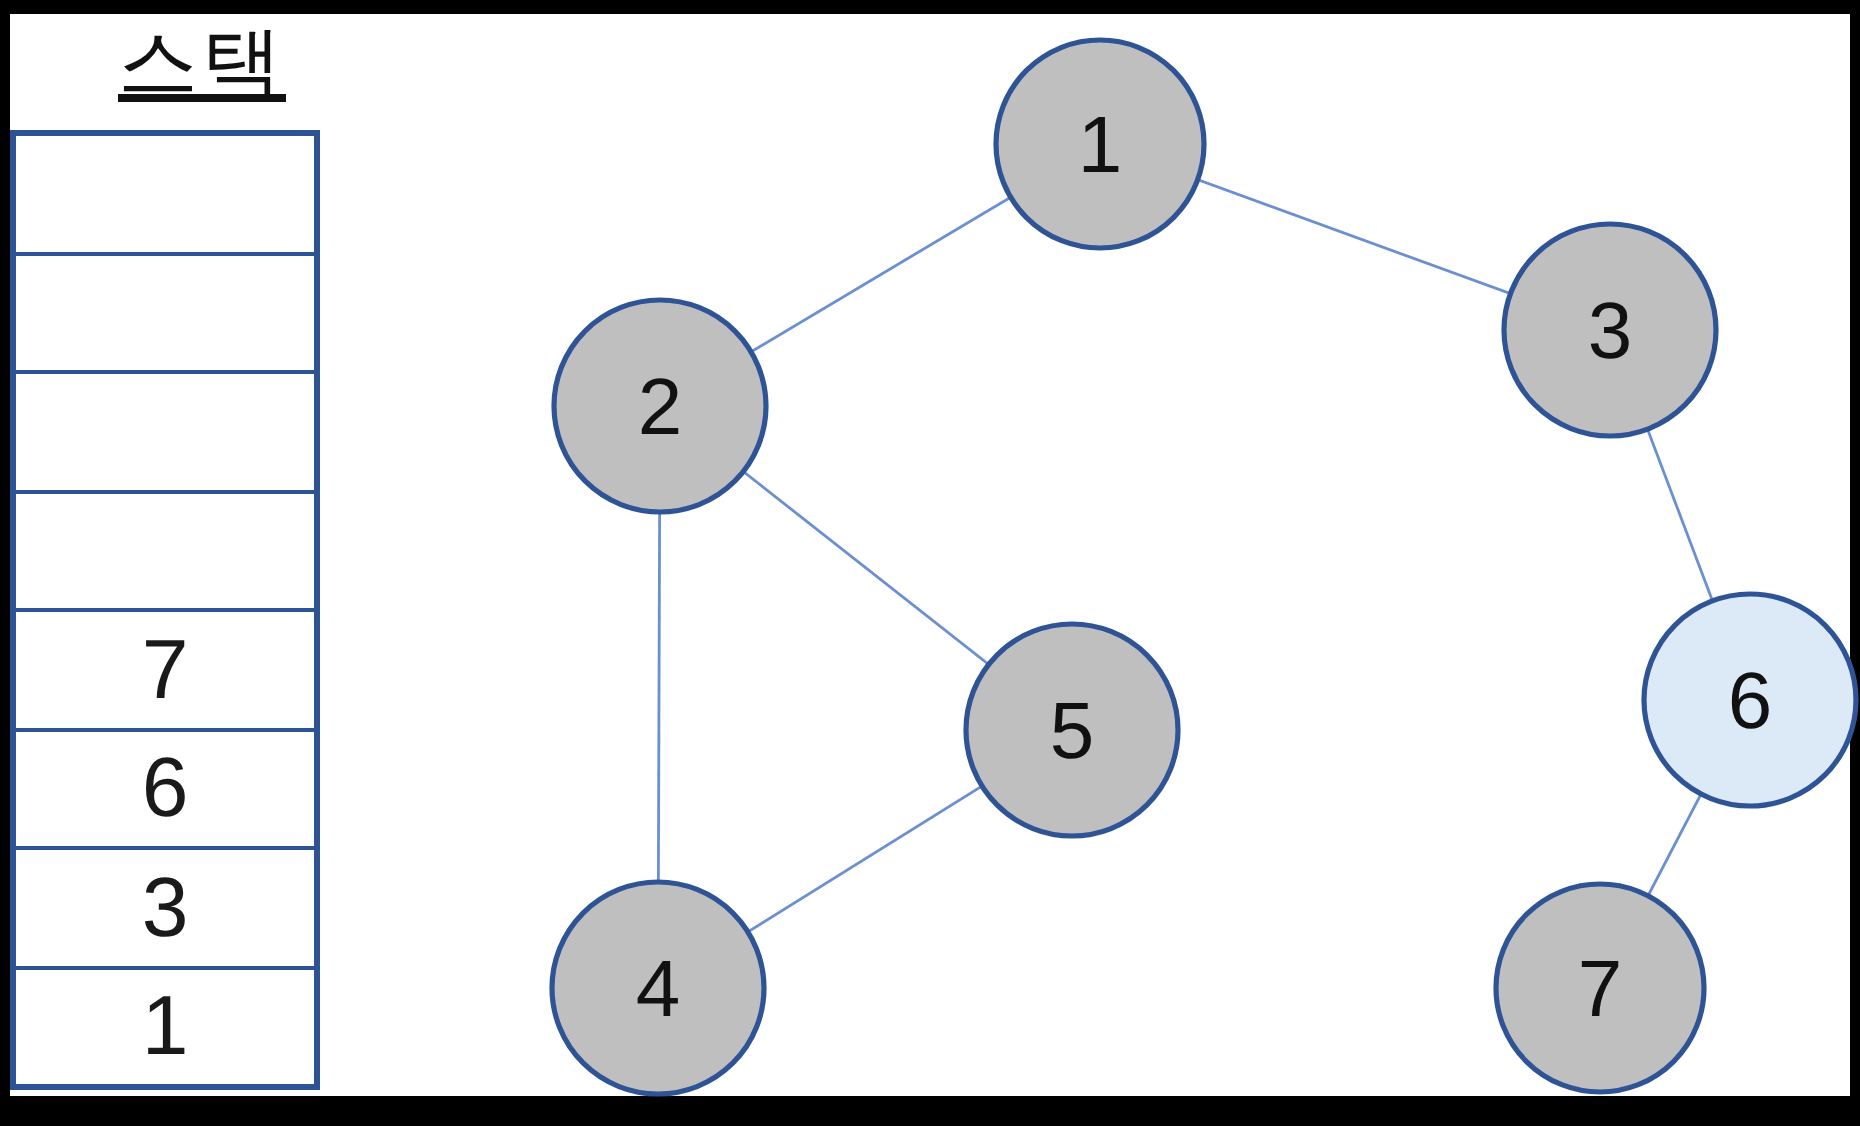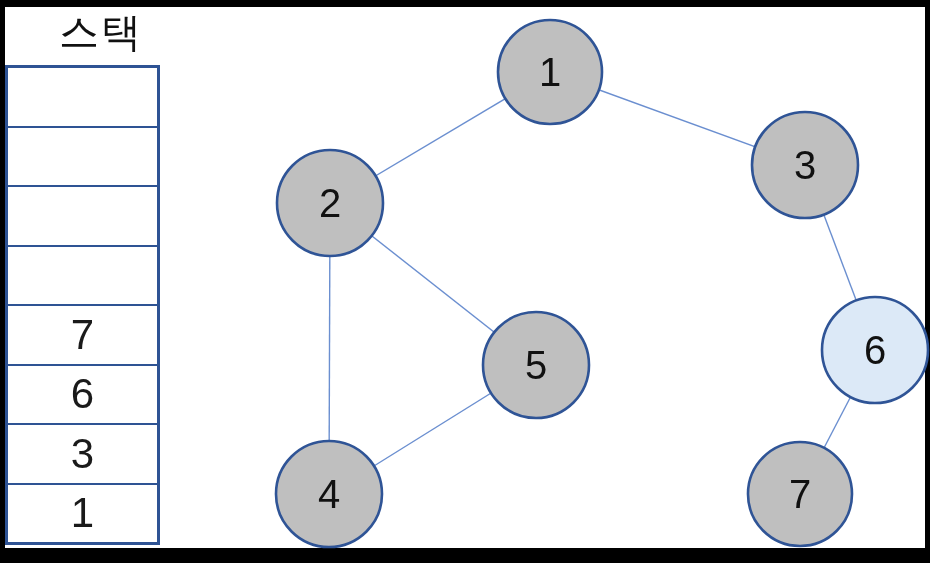--- a/index.html
+++ b/index.html
@@ -9,20 +9,21 @@
     font-family:"Liberation Sans","DejaVu Sans",sans-serif;
   }
   .canvas{
     position:absolute;left:5px;top:7px;width:920px;height:541px;
     background:var(--bg,#fff);
   }
   .stack-title{
     position:absolute;left:36px;top:6px;width:130px;height:52px;
     font-size:40px;color:#111;text-align:center;line-height:52px;
     letter-spacing:2px;
+    text-decoration:underline;
   }
   .stack-table{
     position:absolute;left:5px;top:65px;width:155px;height:480px;
     border:3px solid var(--stack-border,#2E5394);
     box-sizing:border-box;background:#fff;
     display:flex;flex-direction:column;
   }
   .stack-cell{
     flex:1;border-top:2px solid var(--stack-border,#2E5394);
     display:flex;align-items:center;justify-content:center;

